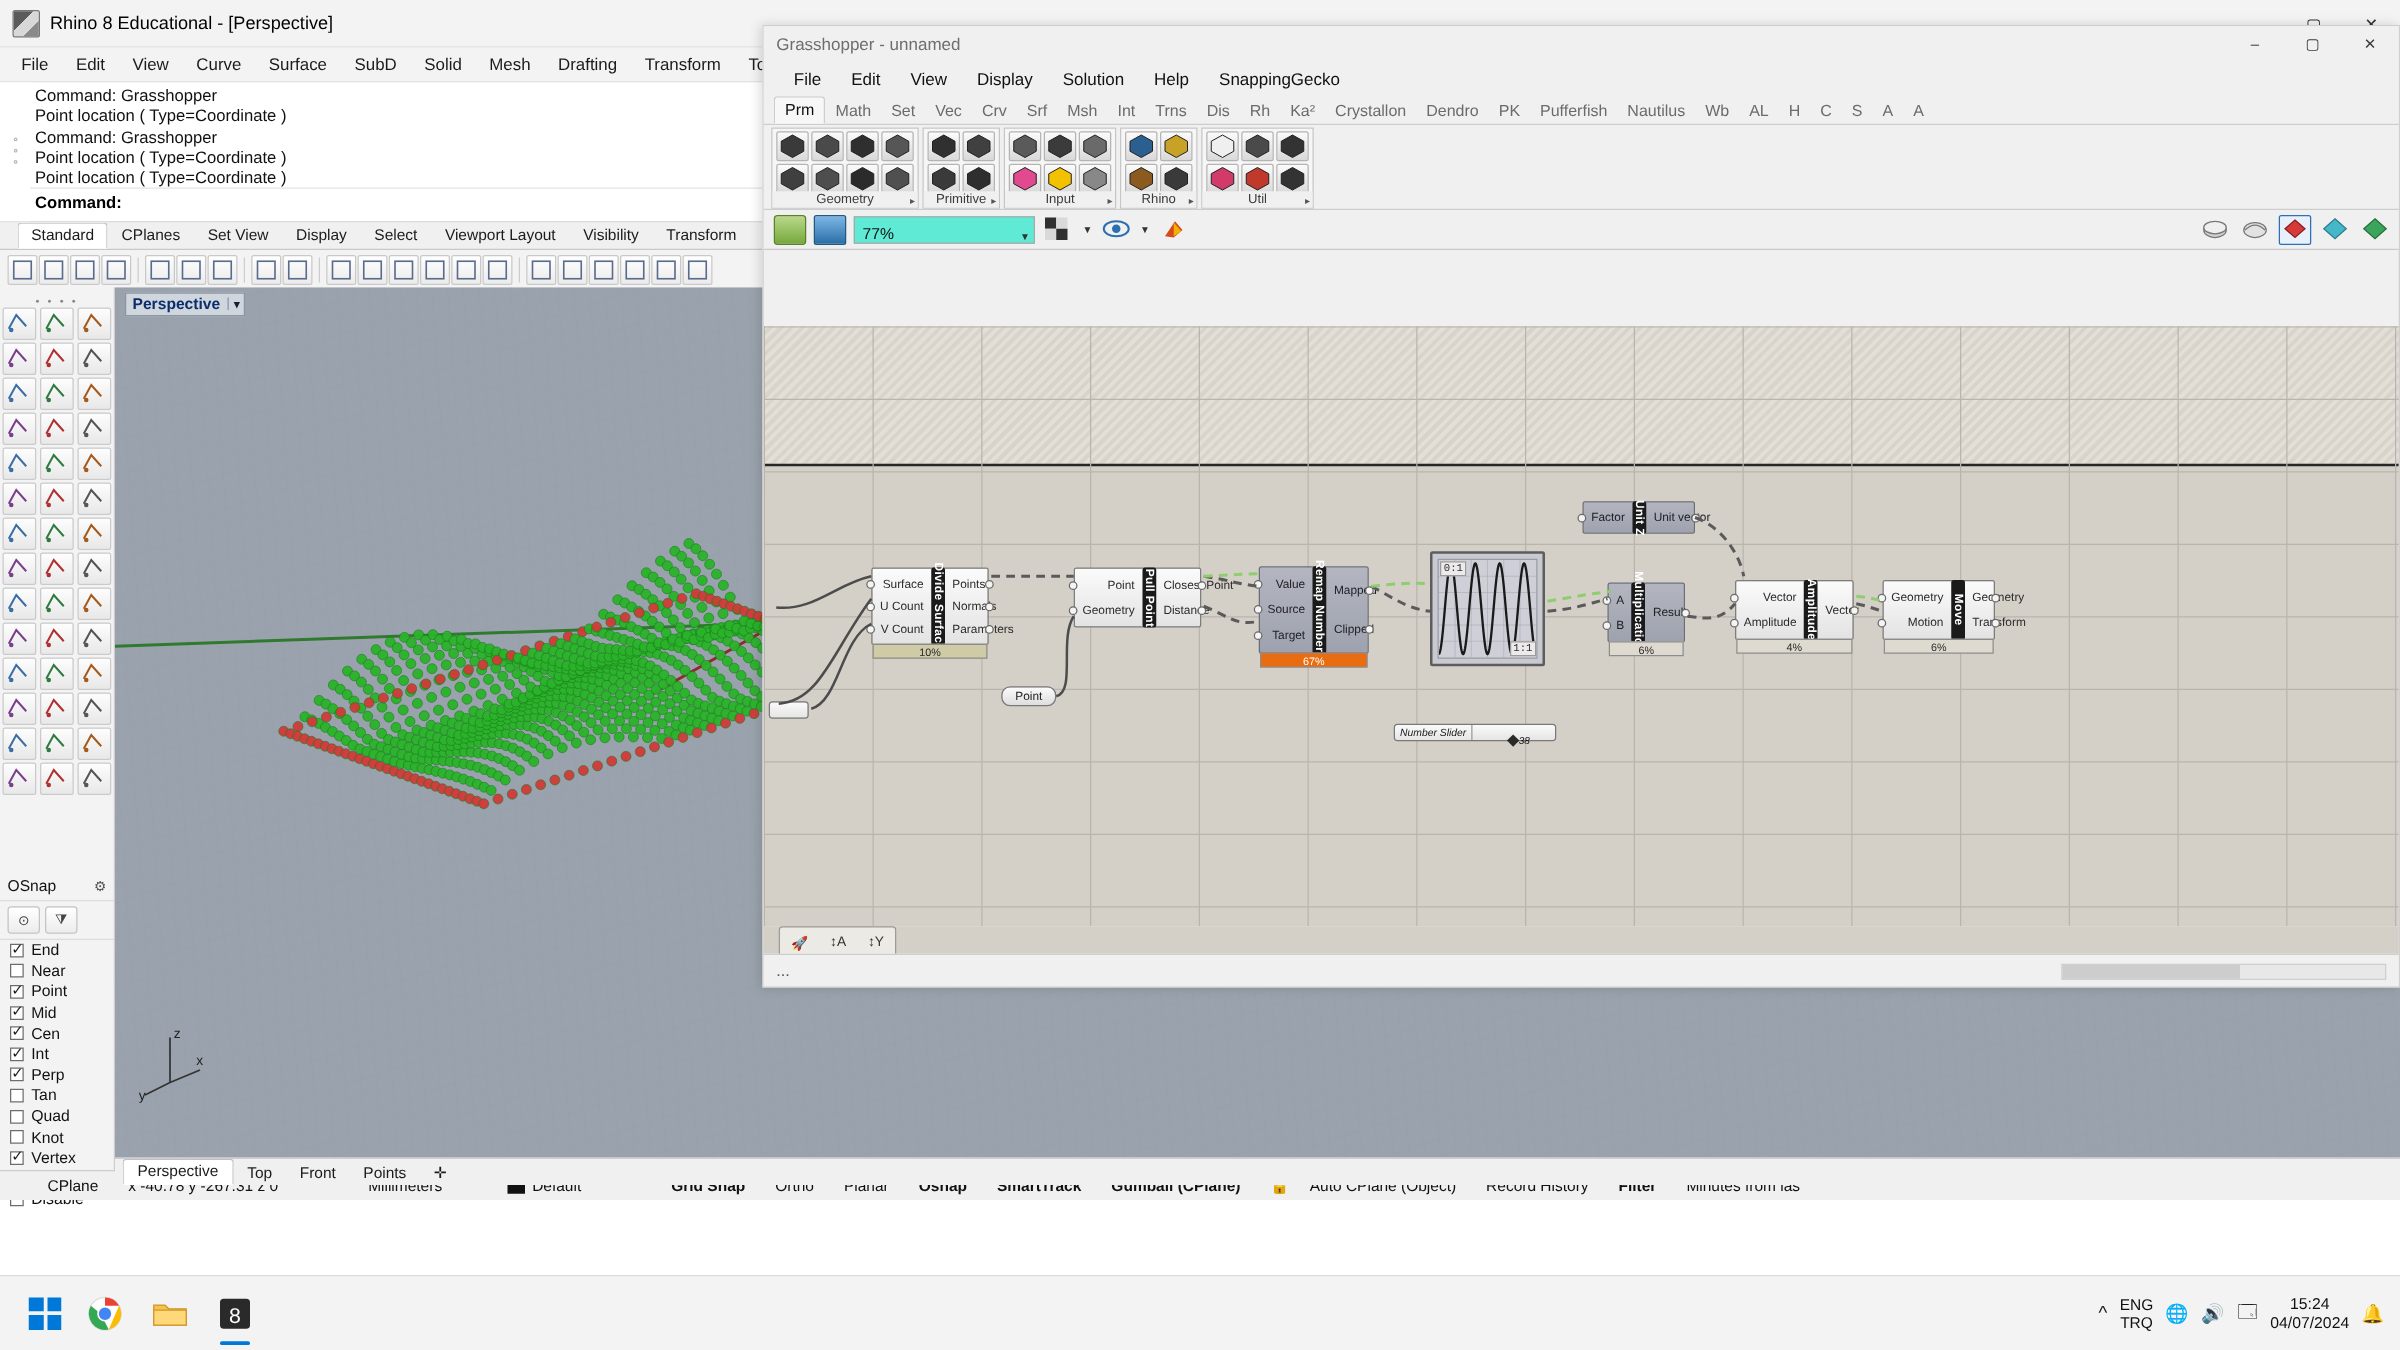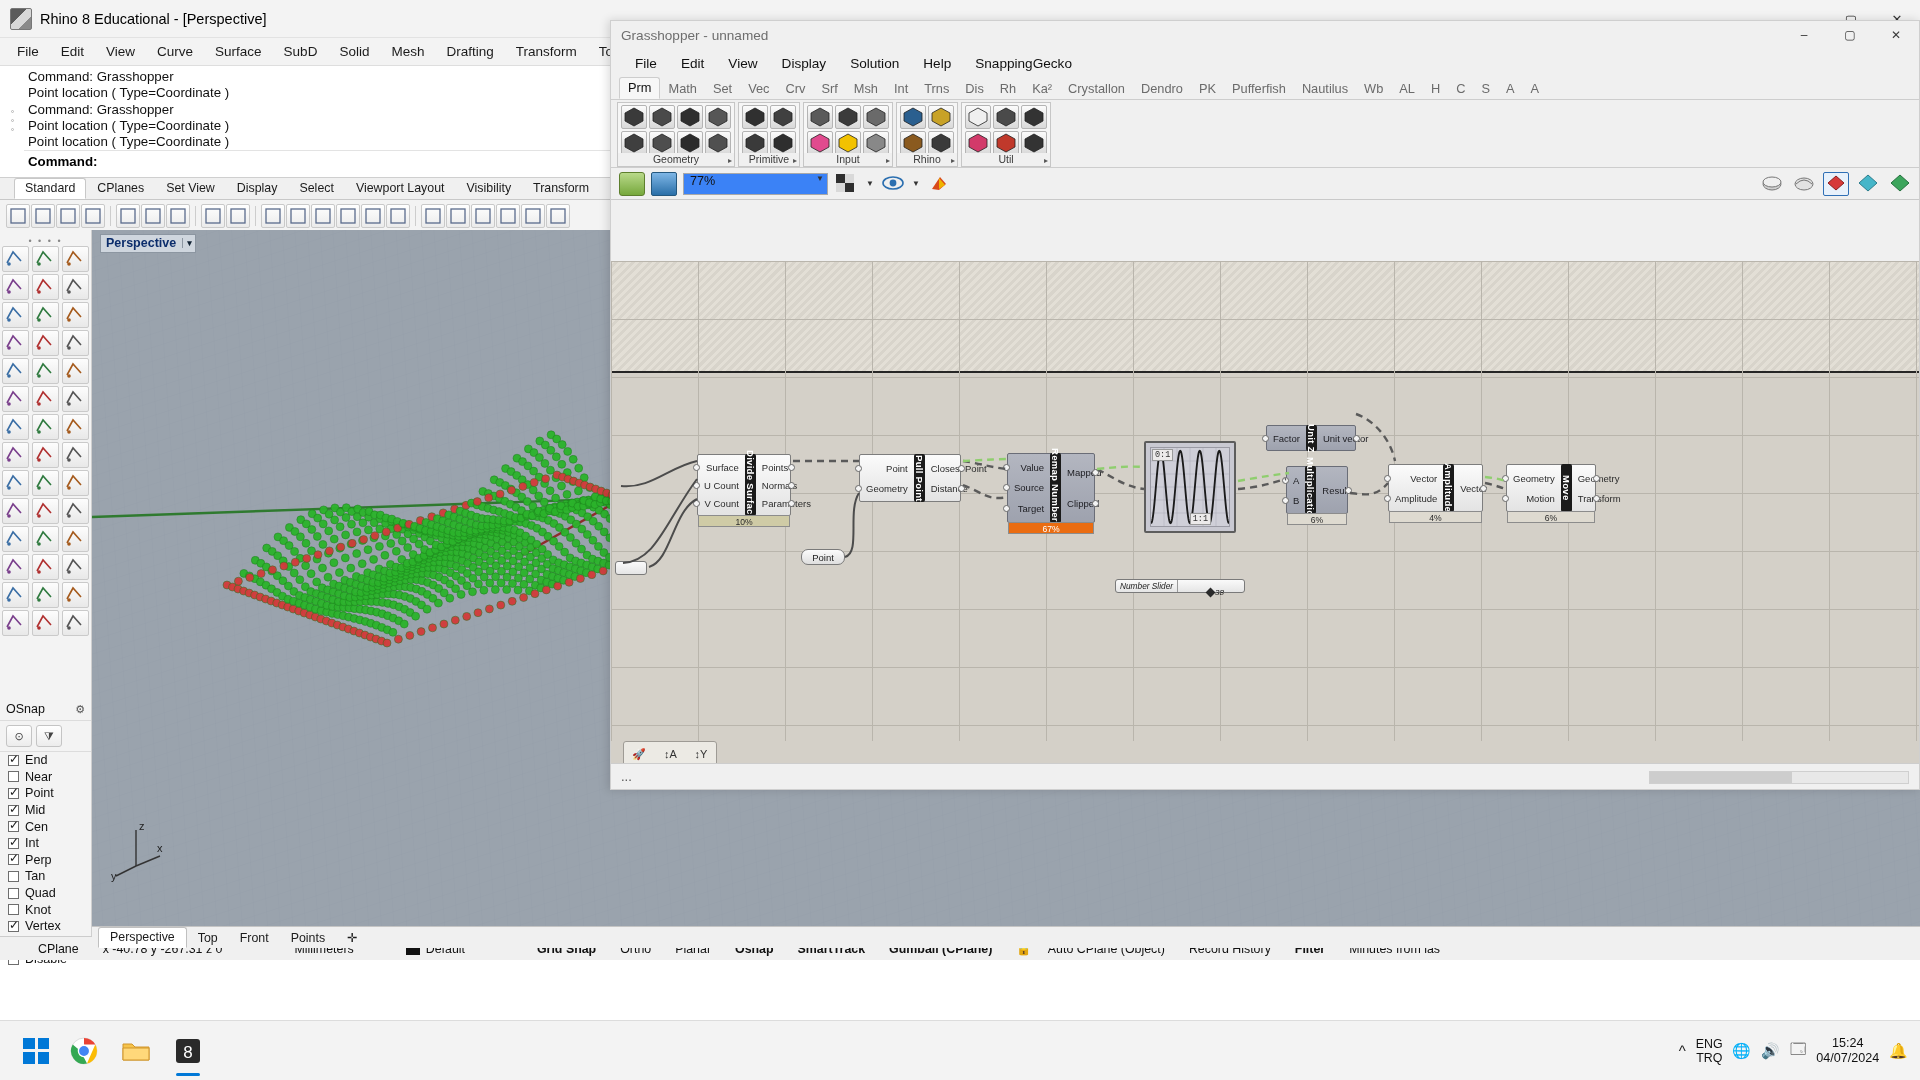--- a/index.html
+++ b/index.html
@@ -118,22 +118,22 @@
   .rb-rows { display:flex; flex-direction:column; gap:2px; }
   .rb-row { display:flex; gap:2px; }
   .rb-ico { width:26px; height:24px; border:1px solid #b4b4b4; border-radius:2px;
      background:linear-gradient(#fbfbfb,#d9d9d9); position:relative; overflow:hidden; }
   .rb-name { position:absolute; bottom:0; left:0; right:0; text-align:center;
      font-size:10.5px; color:#3b3b3b; background:#f0f0f0; height:13px; line-height:13px; }
   .rb-arrow { position:absolute; right:2px; bottom:1px; font-size:8px; color:#555; }
 
   .gh-toolbar2 { height:32px; background:#f0f0f0; display:flex; align-items:center;
      gap:6px; padding-left:8px; border-bottom:1px solid #c9c9c9; position:relative; }
-  .gh-zoom { width:145px; height:22px; border:1px solid #a8a8a8; background:#3b82f6;
-     font-size:12.6px; color:#111; display:flex; align-items:flex-start; padding-left:6px;
+  .gh-zoom { width:145px; height:22px; border:1px solid #a8a8a8; background:#5eead4;
+     font-size:12.6px; color:#111; display:flex; align-items:flex-end; padding-left:6px;
      position:relative; }
   .gh-zoom .cv { position:absolute; right:3px; font-size:8px; color:#333; }
   .gh-t2ico { width:26px; height:24px; border-radius:2px; position:relative; }
   .gh-right-ico { width:26px; height:24px; position:relative; }
 
   
   .gh-canvas { position:absolute; left:0; right:0; top:240px; bottom:48px;
      background:#d4d0c8; overflow:hidden; }
   .gh-canvas .band { position:absolute; left:0; right:0; top:0; height:112px;
      background:repeating-linear-gradient(135deg,#e3dfd6 0 3px,#d8d4cb 3px 6px);
@@ -1901,42 +1901,42 @@
               <line x1="70" y1="0" x2="70" y2="84"></line>
               <line x1="0" y1="14" x2="84" y2="14"></line>
                 <line x1="0" y1="28" x2="84" y2="28"></line>
               <line x1="0" y1="42" x2="84" y2="42"></line>
                 <line x1="0" y1="56" x2="84" y2="56"></line>
               <line x1="0" y1="70" x2="84" y2="70"></line>
             </g>
             <path id="gmpath" fill="none" stroke="#1a1a1a" stroke-width="2" d="M0.00 81.00 L0.42 80.69 L0.84 79.77 L1.26 78.26 L1.68 76.18 L2.10 73.55 L2.52 70.43 L2.94 66.86 L3.36 62.90 L3.78 58.61 L4.20 54.05 L4.62 49.31 L5.04 44.45 L5.46 39.55 L5.88 34.69 L6.30 29.95 L6.72 25.39 L7.14 21.10 L7.56 17.14 L7.98 13.57 L8.40 10.45 L8.82 7.82 L9.24 5.74 L9.66 4.23 L10.08 3.31 L10.50 3.00 L10.92 3.31 L11.34 4.23 L11.76 5.74 L12.18 7.82 L12.60 10.45 L13.02 13.57 L13.44 17.14 L13.86 21.10 L14.28 25.39 L14.70 29.95 L15.12 34.69 L15.54 39.55 L15.96 44.45 L16.38 49.31 L16.80 54.05 L17.22 58.61 L17.64 62.90 L18.06 66.86 L18.48 70.43 L18.90 73.55 L19.32 76.18 L19.74 78.26 L20.16 79.77 L20.58 80.69 L21.00 81.00 L21.42 80.69 L21.84 79.77 L22.26 78.26 L22.68 76.18 L23.10 73.55 L23.52 70.43 L23.94 66.86 L24.36 62.90 L24.78 58.61 L25.20 54.05 L25.62 49.31 L26.04 44.45 L26.46 39.55 L26.88 34.69 L27.30 29.95 L27.72 25.39 L28.14 21.10 L28.56 17.14 L28.98 13.57 L29.40 10.45 L29.82 7.82 L30.24 5.74 L30.66 4.23 L31.08 3.31 L31.50 3.00 L31.92 3.31 L32.34 4.23 L32.76 5.74 L33.18 7.82 L33.60 10.45 L34.02 13.57 L34.44 17.14 L34.86 21.10 L35.28 25.39 L35.70 29.95 L36.12 34.69 L36.54 39.55 L36.96 44.45 L37.38 49.31 L37.80 54.05 L38.22 58.61 L38.64 62.90 L39.06 66.86 L39.48 70.43 L39.90 73.55 L40.32 76.18 L40.74 78.26 L41.16 79.77 L41.58 80.69 L42.00 81.00 L42.42 80.69 L42.84 79.77 L43.26 78.26 L43.68 76.18 L44.10 73.55 L44.52 70.43 L44.94 66.86 L45.36 62.90 L45.78 58.61 L46.20 54.05 L46.62 49.31 L47.04 44.45 L47.46 39.55 L47.88 34.69 L48.30 29.95 L48.72 25.39 L49.14 21.10 L49.56 17.14 L49.98 13.57 L50.40 10.45 L50.82 7.82 L51.24 5.74 L51.66 4.23 L52.08 3.31 L52.50 3.00 L52.92 3.31 L53.34 4.23 L53.76 5.74 L54.18 7.82 L54.60 10.45 L55.02 13.57 L55.44 17.14 L55.86 21.10 L56.28 25.39 L56.70 29.95 L57.12 34.69 L57.54 39.55 L57.96 44.45 L58.38 49.31 L58.80 54.05 L59.22 58.61 L59.64 62.90 L60.06 66.86 L60.48 70.43 L60.90 73.55 L61.32 76.18 L61.74 78.26 L62.16 79.77 L62.58 80.69 L63.00 81.00 L63.42 80.69 L63.84 79.77 L64.26 78.26 L64.68 76.18 L65.10 73.55 L65.52 70.43 L65.94 66.86 L66.36 62.90 L66.78 58.61 L67.20 54.05 L67.62 49.31 L68.04 44.45 L68.46 39.55 L68.88 34.69 L69.30 29.95 L69.72 25.39 L70.14 21.10 L70.56 17.14 L70.98 13.57 L71.40 10.45 L71.82 7.82 L72.24 5.74 L72.66 4.23 L73.08 3.31 L73.50 3.00 L73.92 3.31 L74.34 4.23 L74.76 5.74 L75.18 7.82 L75.60 10.45 L76.02 13.57 L76.44 17.14 L76.86 21.10 L77.28 25.39 L77.70 29.95 L78.12 34.69 L78.54 39.55 L78.96 44.45 L79.38 49.31 L79.80 54.05 L80.22 58.61 L80.64 62.90 L81.06 66.86 L81.48 70.43 L81.90 73.55 L82.32 76.18 L82.74 78.26 L83.16 79.77 L83.58 80.69 L84.00 81.00 "></path>
           </svg>
           <div class="gm-tag" style="left:1px;top:1px">0:1</div>
-          <div class="gm-tag" style="right:18px;bottom:1px">1:1</div>
+          <div class="gm-tag" style="right:0;bottom:1px">1:1</div>
         </div>
       </div>
 
       <div class="node param" style="left:675px; top:205px; width:62px; height:48px;">
         <div class="col l">
           <div class="port">A</div>
           <div class="port">B</div>
         </div>
         <div class="vbar">
           <span>Multiplication</span>
         </div>
         <div class="col r">
           <div class="port">Result</div>
         </div>
         <div class="progress grayline">6%</div>
       <div class="pt-nub" style="top: 9.5px; left: -5px;"></div>
           <div class="pt-nub" style="top: 29.5px; left: -5px;"></div>
           <div class="pt-nub" style="top: 19.5px; right: -5px;"></div>
         </div>
 
-      <div class="node param" style="left:655px; top:140px; width:90px; height:26px;margin-top:24px;">
+      <div class="node param" style="left:655px; top:140px; width:90px; height:26px;">
         <div class="col l">
           <div class="port">Factor</div>
         </div>
         <div class="vbar">
           <span>Unit Z</span>
         </div>
         <div class="col r">
           <div class="port">Unit vector</div>
         </div>
       <div class="pt-nub" style="top: 8.5px; left: -5px;"></div>

